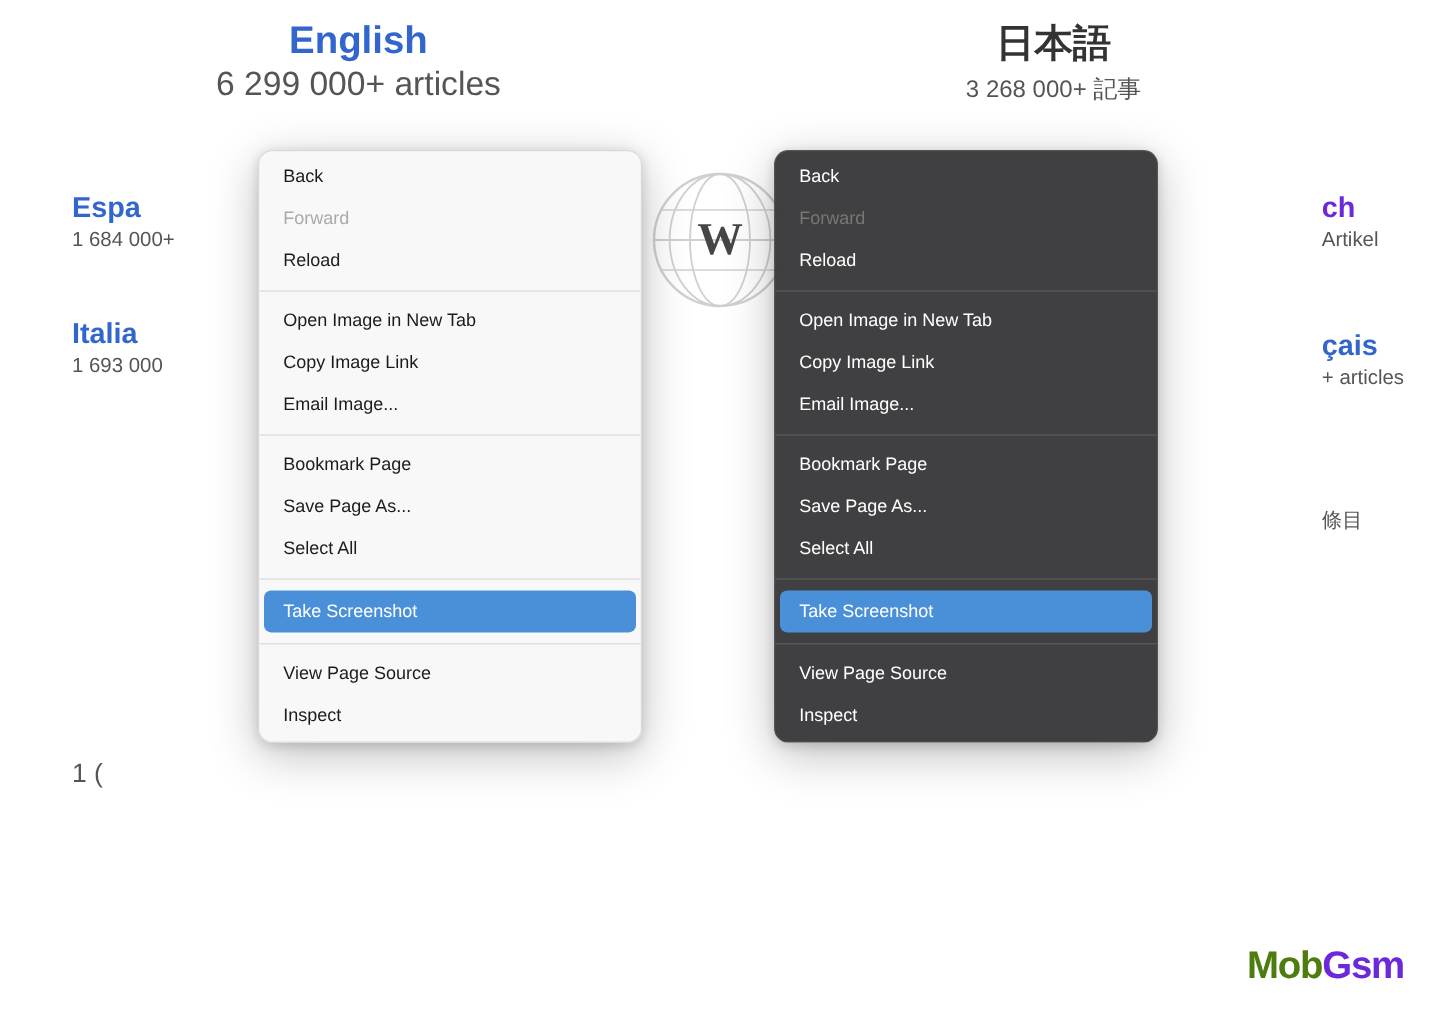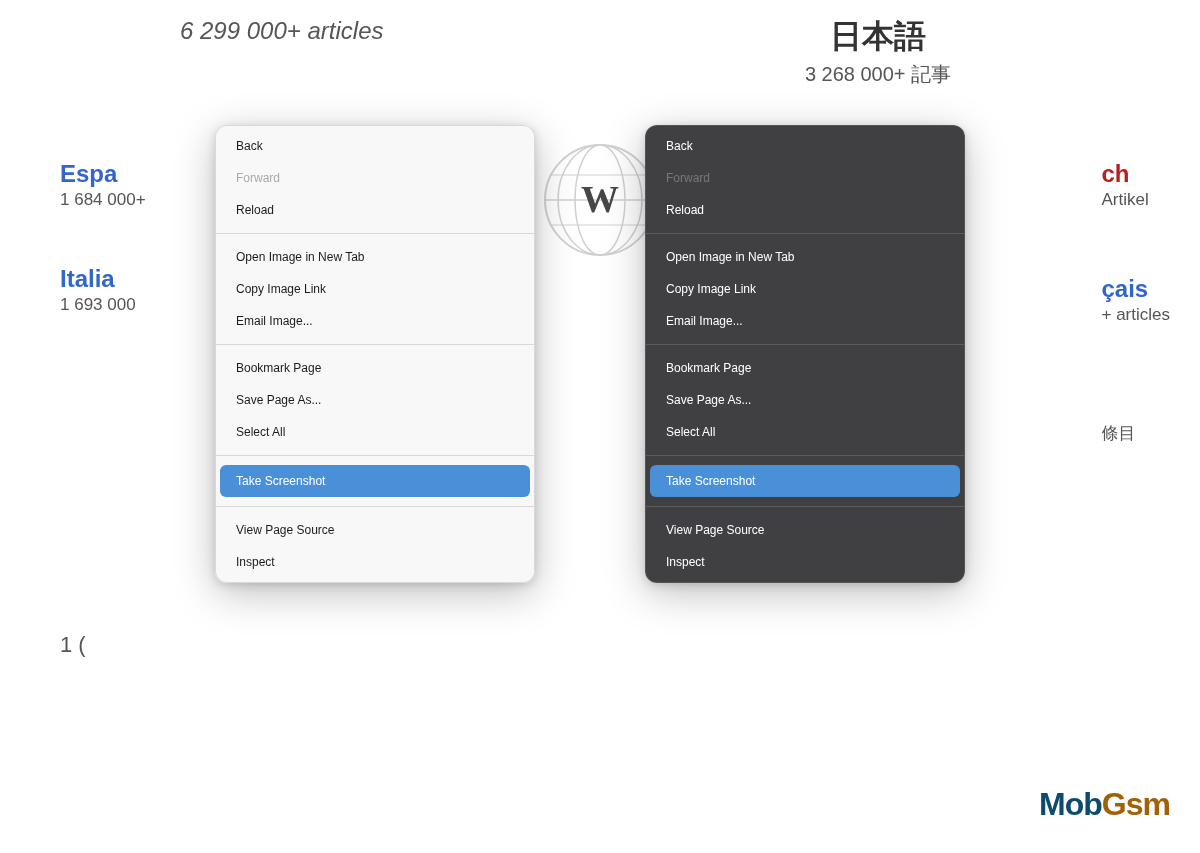--- a/index.html
+++ b/index.html
@@ -56,21 +56,21 @@
     
     .context-menu-dark {
       background: rgba(58, 58, 60, 0.97);
       border: 1px solid rgba(255,255,255,0.1);
       top: 125px;
       left: 645px;
     }
 
     .menu-item {
       padding: 9px 20px;
-      font-size: 12px;
+      font-size: 15px;
       cursor: pointer;
       display: block;
       user-select: none;
     }
 
     
     .context-menu-light .menu-item {
       color: #1c1c1e;
     }
 
@@ -127,24 +127,24 @@
       position: absolute;
       bottom: 30px;
       right: 30px;
       font-size: 32px;
       font-weight: 700;
       color: #333;
       letter-spacing: -1px;
     }
 
     .watermark span.mob {
-      color: #0c4a6e;
+      color: #4d7c0f;
     }
     .watermark span.gsm {
-      color: #a16207;
+      color: #6d28d9;
     }
 
     
     .bg-left-entries {
       position: absolute;
       top: 160px;
       left: 60px;
     }
 
     .bg-left-entry {
@@ -191,21 +191,22 @@
       font-size: 22px;
       color: #555;
     }
   </style>
 </head>
 <body>
 
 <div class="bg-page">
 
   <div class="english-title-area">
-    <div class="bg-partial-count" style="font-size:24px;font-style:italic;">6 299 000+ articles</div>
+    <div class="bg-partial-text" style="font-size:32px;font-weight:800;color:#3366cc;">English</div>
+    <div class="bg-partial-count" style="font-size:28px;">6 299 000+ articles</div>
   </div>
 
   <div class="japanese-title-area">
     <div style="font-size:32px;font-weight:700;color:#333;">日本語</div>
     <div style="font-size:20px;color:#555;margin-top:2px;">3 268 000+ 記事</div>
   </div>
 
   <div class="wiki-globe">
     <svg viewBox="0 0 120 120" width="120" height="120">
       <circle cx="60" cy="60" r="55" fill="none" stroke="#ccc" stroke-width="2"></circle>
@@ -225,21 +226,21 @@
       <div class="bg-partial-count">1 684 000+</div>
     </div>
     <div class="bg-left-entry">
       <div class="bg-partial-text">Italia</div>
       <div class="bg-partial-count">1 693 000</div>
     </div>
   </div>
 
   <div class="bg-right-entries">
     <div class="bg-right-entry" style="margin-bottom:65px;">
-      <div class="bg-partial-text" style="color:#b91c1c;">ch</div>
+      <div class="bg-partial-text" style="color:#6d28d9;">ch</div>
       <div class="bg-partial-count">Artikel</div>
     </div>
     <div class="bg-right-entry" style="margin-bottom:97px;">
       <div class="bg-partial-text" style="color:#3366cc;">çais</div>
       <div class="bg-partial-count">+ articles</div>
     </div>
     <div class="bg-right-entry">
       <div class="bg-partial-text" style="color:#3366cc;"></div>
       <div class="bg-partial-count">條目</div>
     </div>

